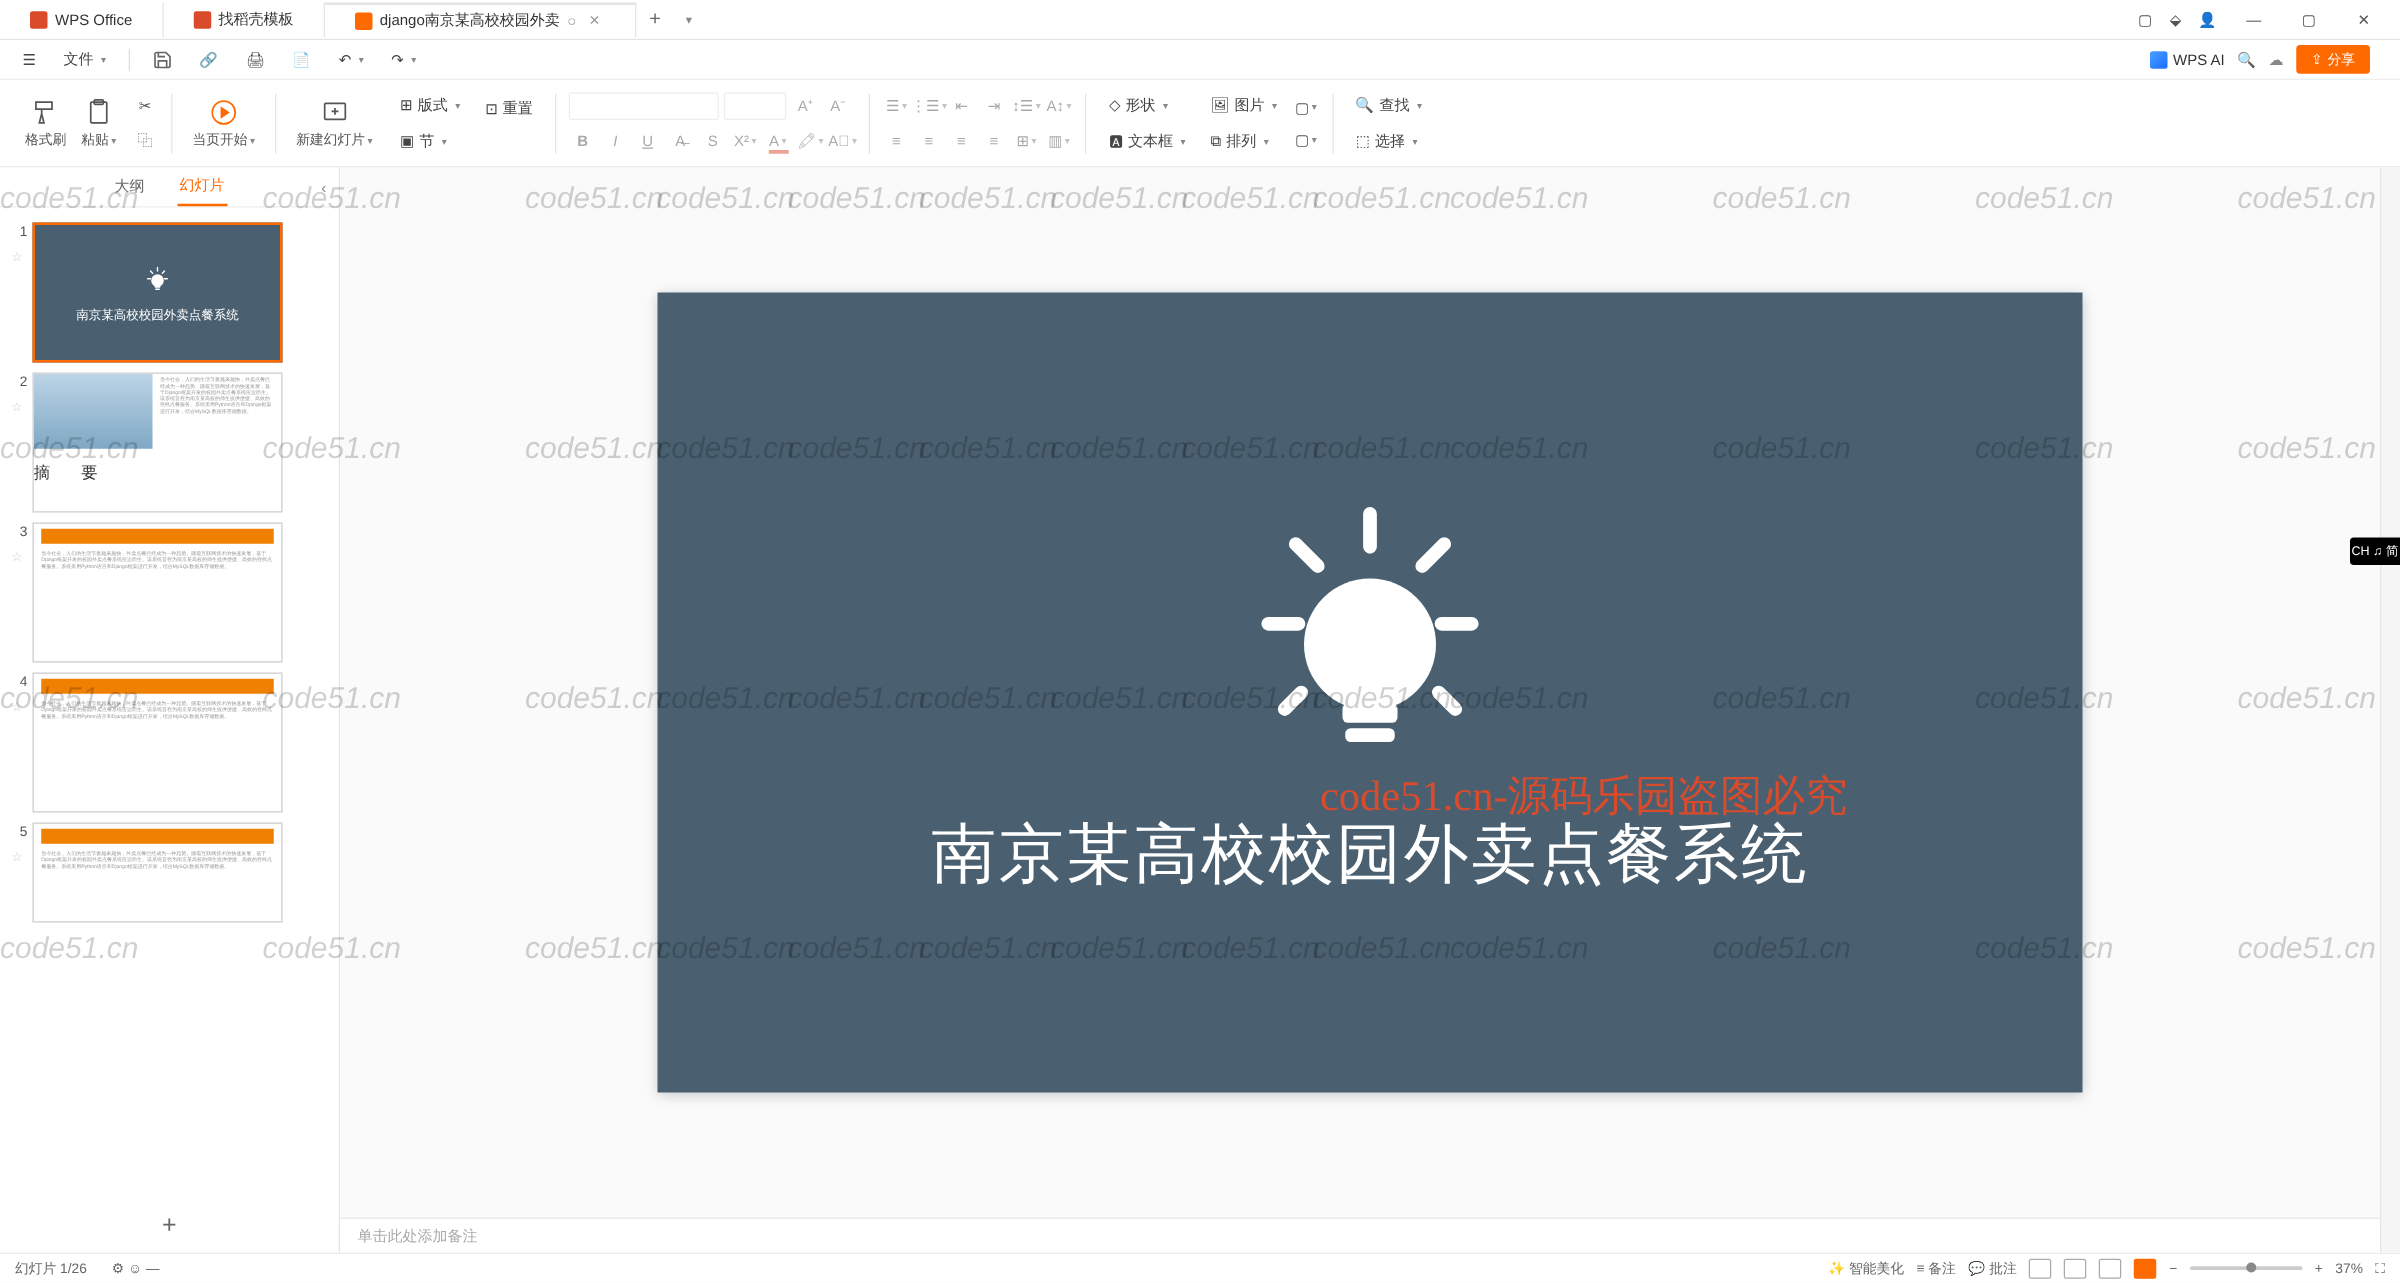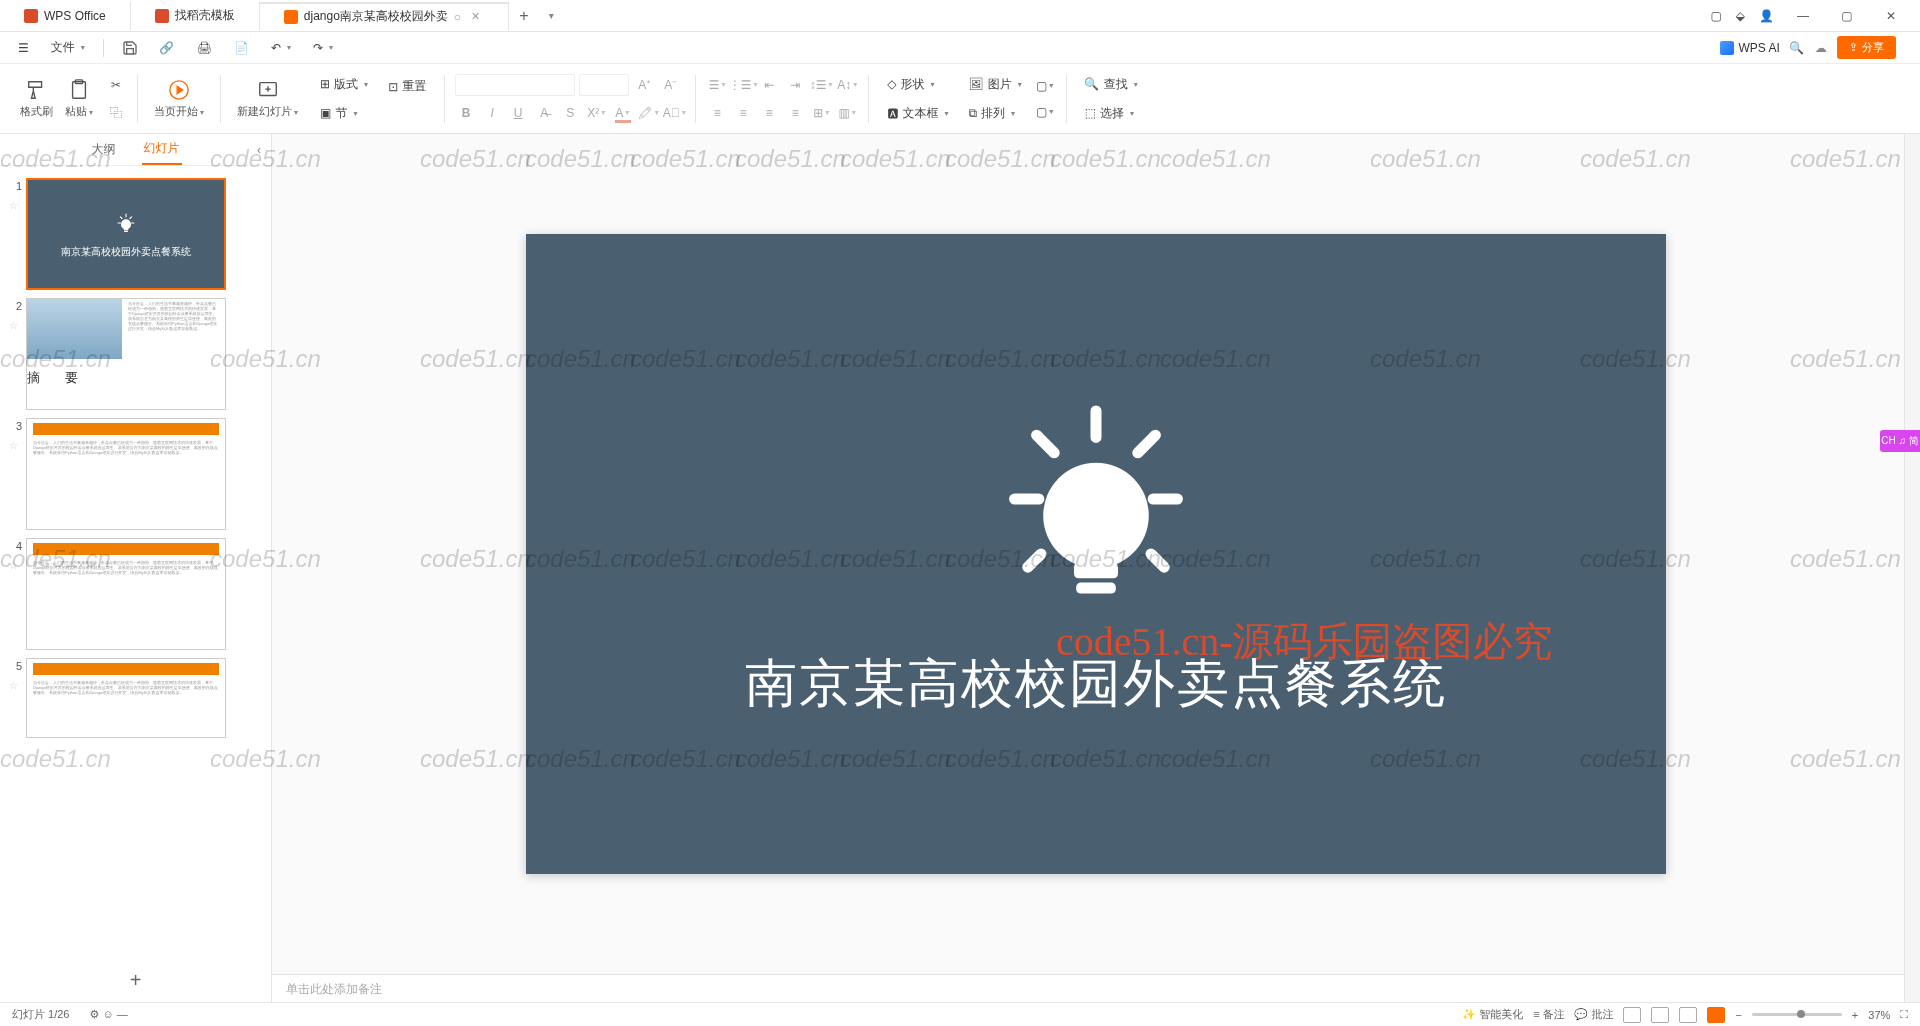--- a/index.html
+++ b/index.html
@@ -56,30 +56,30 @@
 .thumb2-img { height:60px; background:linear-gradient(180deg,#bcd4e6,#7fa8c4); position:relative; }
 .thumb2-txt { text-align:left; padding-top:14px; font-size:13px; letter-spacing:6px; font-weight:500; }
 .thumb-bar { height:12px; background:#f08000; margin:4px 6px 3px; }
 .thumb-body { padding:2px 6px; font-size:4px; line-height:5px; color:#999; overflow:hidden; }
 .add-slide { text-align:center; padding:10px; color:#666; font-size:20px; cursor:pointer; }
 .canvas-area { flex:1; background:#fafafa; display:flex; flex-direction:column; position:relative; }
 .canvas-wrap { flex:1; display:flex; align-items:center; justify-content:center; padding:20px; }
 .slide { width:1140px; height:640px; background:#4a6070; position:relative; box-shadow:0 2px 10px rgba(0,0,0,0.2); display:flex; flex-direction:column; align-items:center; justify-content:center; }
 .bulb-big { width:220px; height:220px; position:relative; margin-bottom:40px; }
 .slide-title { color:#fff; font-size:52px; letter-spacing:2px; }
-.watermark-center { position:absolute; color:#d94b2b; font-size:40px; font-weight:400; top:380px; left:530px; white-space:nowrap; font-family:SimSun,serif; }
+.watermark-center { position:absolute; color:#d94b2b; font-size:34px; font-weight:400; top:380px; left:530px; white-space:nowrap; font-family:SimSun,serif; }
 .notes { height:28px; border-top:1px solid #e5e5e5; padding:6px 14px; font-size:12px; color:#aaa; background:#fff; }
 .statusbar { height:24px; border-top:1px solid #e5e5e5; display:flex; align-items:center; padding:0 12px; font-size:11px; color:#666; background:#fff; }
 .statusbar .right { margin-left:auto; display:flex; align-items:center; gap:10px; }
 .view-ic { width:18px; height:16px; border:1px solid #aaa; border-radius:2px; cursor:pointer; }
 .view-ic.act { background:#ff6a00; border-color:#ff6a00; }
 .zoom-slider { width:90px; height:3px; background:#ccc; position:relative; border-radius:2px; }
 .zoom-slider .kn { width:8px; height:8px; background:#888; border-radius:50%; position:absolute; left:45px; top:-3px; }
 .wm { position:absolute; color:#000; opacity:0.18; font-size:24px; font-style:italic; pointer-events:none; font-family:Arial; }
-.ime-badge { position:absolute; right:0; top:430px; width:40px; height:22px; background:#d946ef; color:#fff; font-size:10px; display:flex; align-items:center; justify-content:center; border-radius:3px 0 0 3px; }
+.ime-badge { position:absolute; right:0; top:430px; width:40px; height:22px; background:#000000; color:#fff; font-size:10px; display:flex; align-items:center; justify-content:center; border-radius:3px 0 0 3px; }
 svg { display:block; }
 .right-bar { position:absolute; right:0; top:0; bottom:0; width:16px; background:#f5f5f5; border-left:1px solid #e5e5e5; }
 .small-stacked { display:flex; flex-direction:column; gap:4px; align-items:flex-start; }
 .cloud-ic { color:#888; }
 </style>
 </head>
 <body>
 
 <div class="titlebar">
   <div class="app-tabs">

